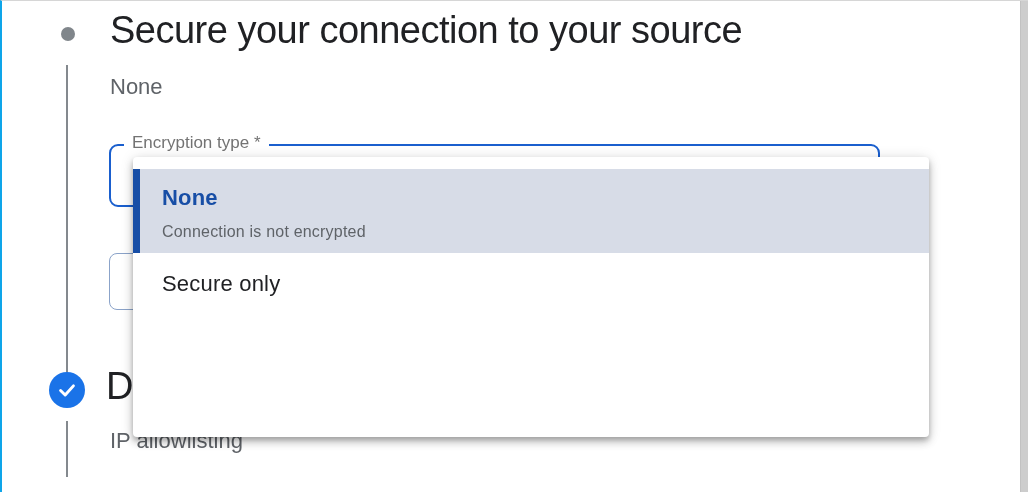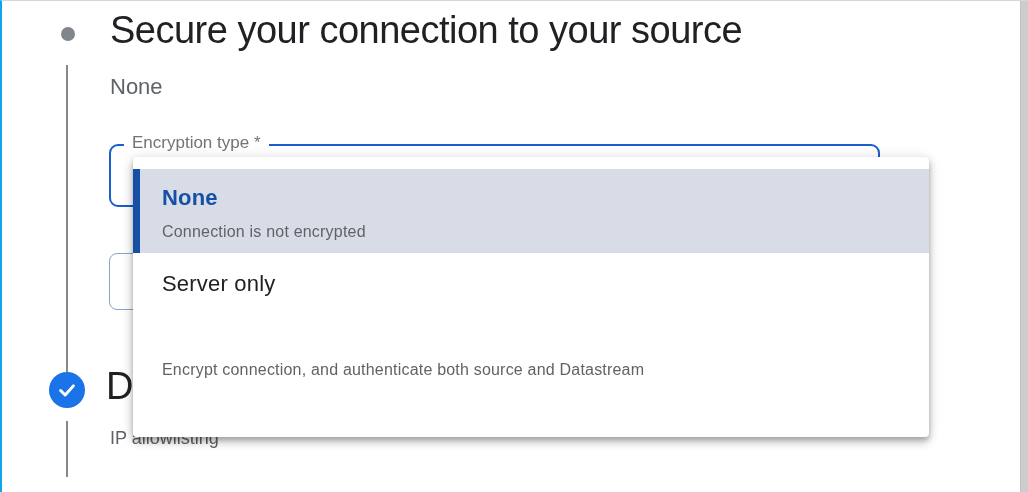--- a/index.html
+++ b/index.html
@@ -98,21 +98,21 @@
   .next-step-title {
     position: absolute;
     left: 104px; top: 364px;
     font-size: 38px;
     color: #202124;
     z-index: 1;
   }
   .next-step-summary {
     position: absolute;
     left: 108px; top: 427px;
-    font-size: 18px;
+    font-size: 22px;
     color: #5f6368;
     z-index: 1;
   }
   .stepper-line-lower {
     position: absolute;
     left: 64px; top: 420px;
     width: 2px; height: 56px;
     background: #84898e;
     z-index: 1;
   }
@@ -192,22 +192,21 @@
 
   <div class="dropdown-panel">
 
     <div class="option option-1 selected">
       <span class="selected-bar"></span>
       <div class="option-title">None</div>
       <div class="option-desc">Connection is not encrypted</div>
     </div>
 
     <div class="option option-2">
-      <div class="option-title">Server only</div>
+      <div class="option-title">Secure only</div>
     </div>
 
     <div class="option option-3">
-      <div class="option-desc">Encrypt connection, and authenticate both source and Datastream</div>
     </div>
 
   </div>
 
 </div>
 
 </body></html>

